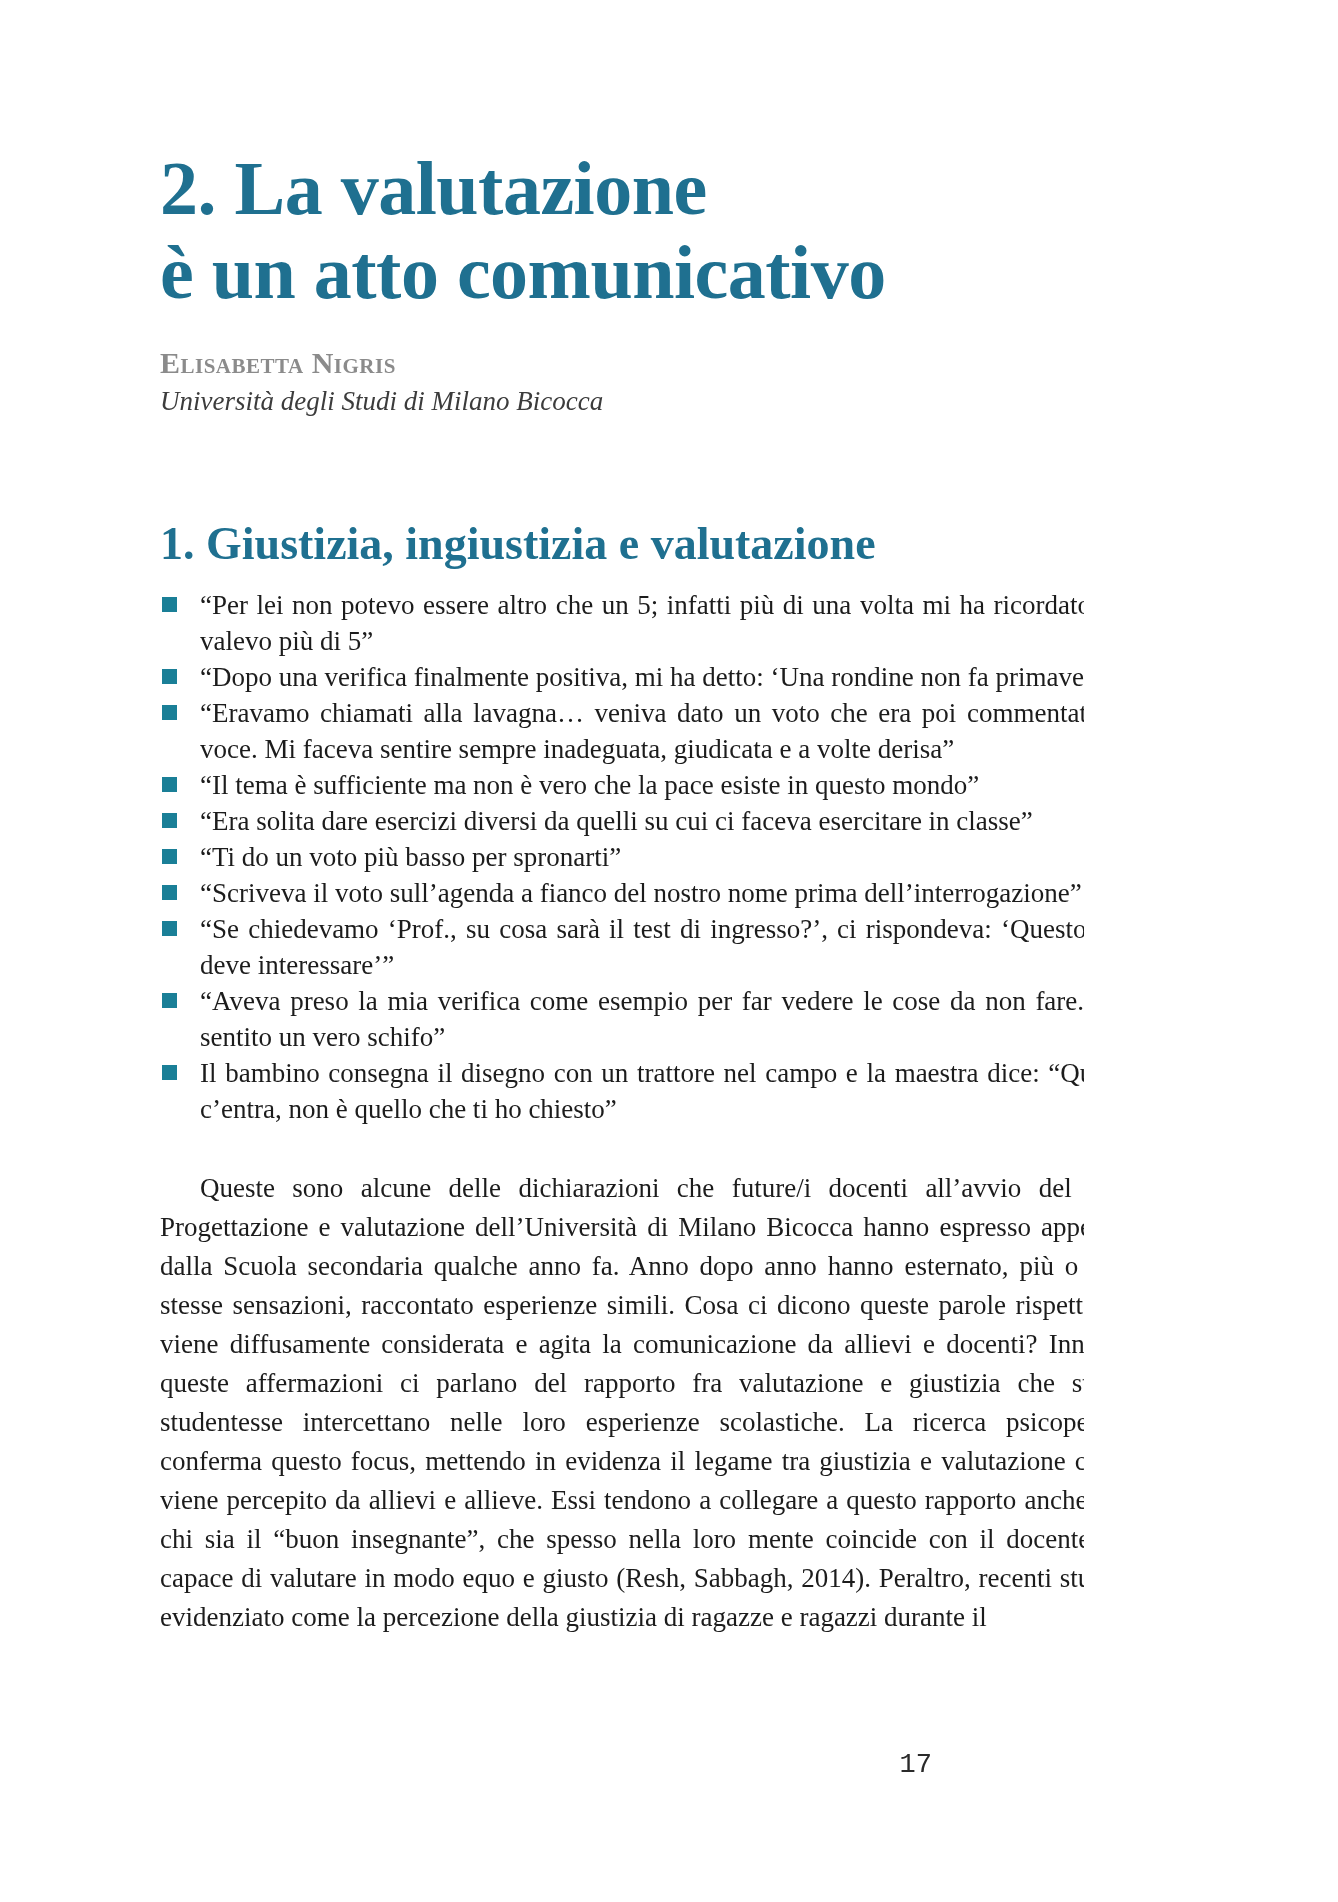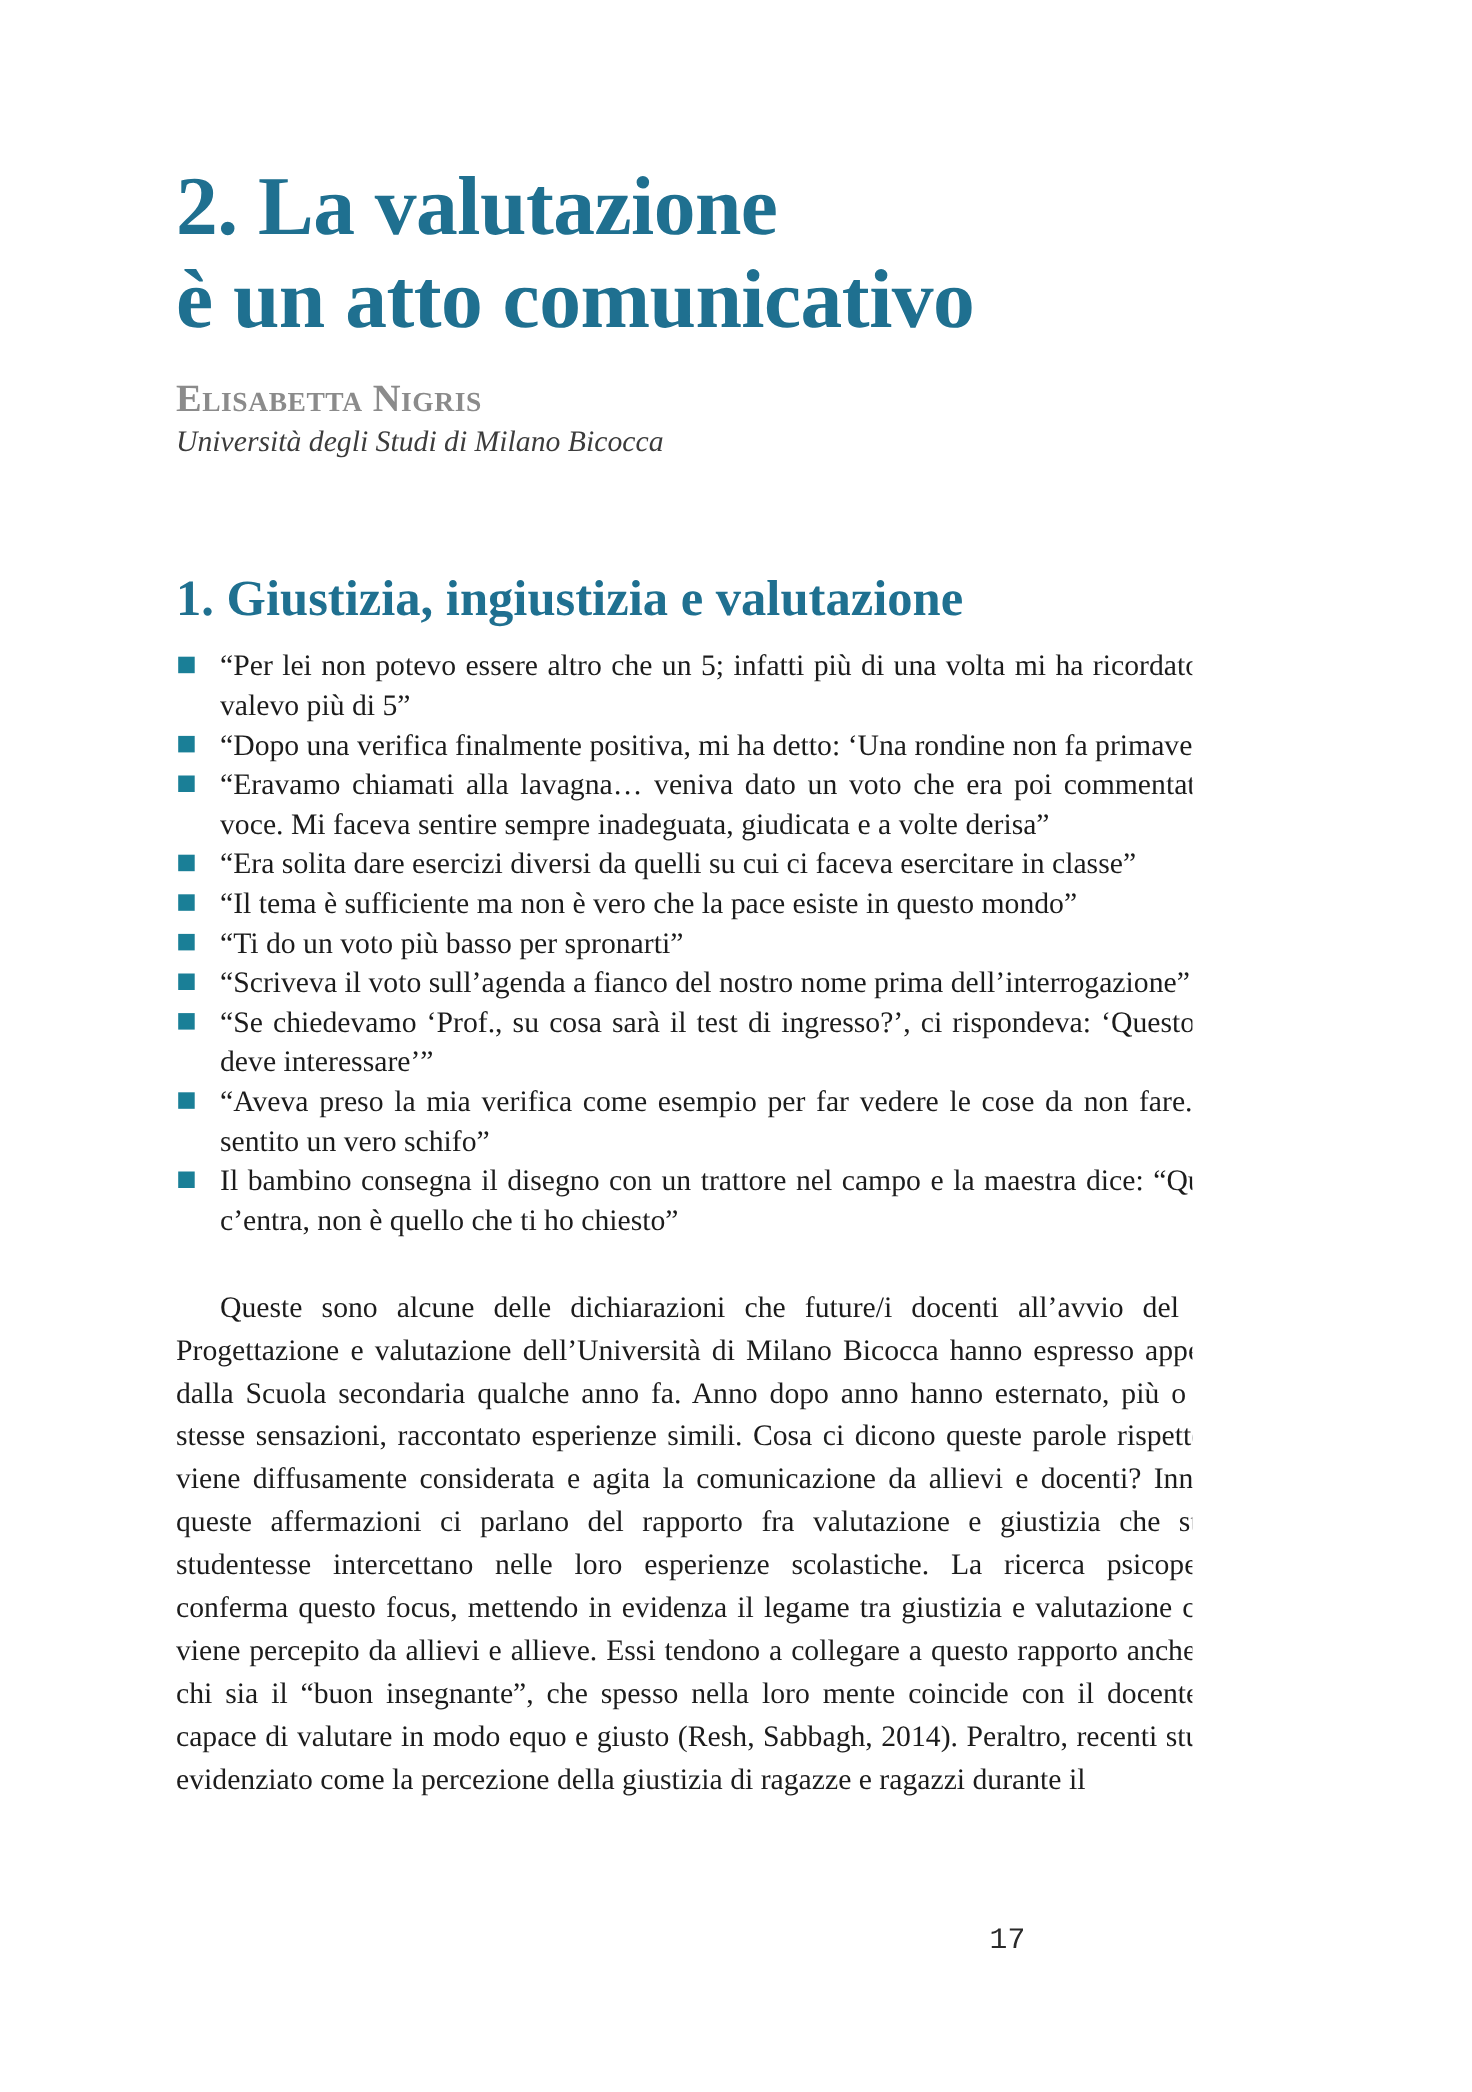--- a/index.html
+++ b/index.html
@@ -29,21 +29,21 @@
     line-height: 84px;
     font-weight: bold;
     color: #1f7090;
     letter-spacing: -0.5px;
   }
   .chapter-title span { display: block; }
   .author-name {
     margin-top: 32px;
     font-variant: small-caps;
     font-weight: bold;
-    font-size: 35px;
+    font-size: 30px;
     line-height: 34px;
     letter-spacing: 0.5px;
     color: #8b8b8b;
   }
   .author-affiliation {
     margin-top: 5px;
     font-style: italic;
     font-size: 27px;
     line-height: 32px;
     color: #3c3c3c;
@@ -104,22 +104,22 @@
 
     <div class="author-name">Elisabetta Nigris</div>
     <div class="author-affiliation">Università degli Studi di Milano Bicocca</div>
 
     <h2 class="section-heading">1. Giustizia, ingiustizia e valutazione</h2>
 
     <ul class="quote-list">
       <li><span class="bullet-square"></span><span>“Per lei non potevo essere altro che un 5; infatti più di una volta mi ha ricordato che non valevo più di 5”</span></li>
       <li><span class="bullet-square"></span><span>“Dopo una verifica finalmente positiva, mi ha detto: ‘Una rondine non fa primavera’”</span></li>
       <li><span class="bullet-square"></span><span>“Eravamo chiamati alla lavagna… veniva dato un voto che era poi commentato ad alta voce. Mi faceva sentire sempre inadeguata, giudicata e a volte derisa”</span></li>
+      <li><span class="bullet-square"></span><span>“Il tema è sufficiente ma non è vero che la pace esiste in questo mondo”</span></li>
       <li><span class="bullet-square"></span><span>“Era solita dare esercizi diversi da quelli su cui ci faceva esercitare in classe”</span></li>
-      <li><span class="bullet-square"></span><span>“Il tema è sufficiente ma non è vero che la pace esiste in questo mondo”</span></li>
       <li><span class="bullet-square"></span><span>“Ti do un voto più basso per spronarti”</span></li>
       <li><span class="bullet-square"></span><span>“Scriveva il voto sull’agenda a fianco del nostro nome prima dell’interrogazione”</span></li>
       <li><span class="bullet-square"></span><span>“Se chiedevamo ‘Prof., su cosa sarà il test di ingresso?’, ci rispondeva: ‘Questo a te non deve interessare’”</span></li>
       <li><span class="bullet-square"></span><span>“Aveva preso la mia verifica come esempio per far vedere le cose da non fare. Mi sono sentito un vero schifo”</span></li>
       <li><span class="bullet-square"></span><span>Il bambino consegna il disegno con un trattore nel campo e la maestra dice: “Questo non c’entra, non è quello che ti ho chiesto”</span></li>
     </ul>
 
     <p class="body-paragraph">Queste sono alcune delle dichiarazioni che future/i docenti all’avvio del corso di Progettazione e valutazione dell’Università di Milano Bicocca hanno espresso appena usciti dalla Scuola secondaria qualche anno fa. Anno dopo anno hanno esternato, più o meno, le stesse sensazioni, raccontato esperienze simili. Cosa ci dicono queste parole rispetto a come viene diffusamente considerata e agita la comunicazione da allievi e docenti? Innanzitutto, queste affermazioni ci parlano del rapporto fra valutazione e giustizia che studenti e studentesse intercettano nelle loro esperienze scolastiche. La ricerca psicopedagogica conferma questo focus, mettendo in evidenza il legame tra giustizia e valutazione così come viene percepito da allievi e allieve. Essi tendono a collegare a questo rapporto anche l’idea di chi sia il “buon insegnante”, che spesso nella loro mente coincide con il docente ritenuto capace di valutare in modo equo e giusto (Resh, Sabbagh, 2014). Peraltro, recenti studi hanno evidenziato come la percezione della giustizia di ragazze e ragazzi durante il</p>
 
   </div>

